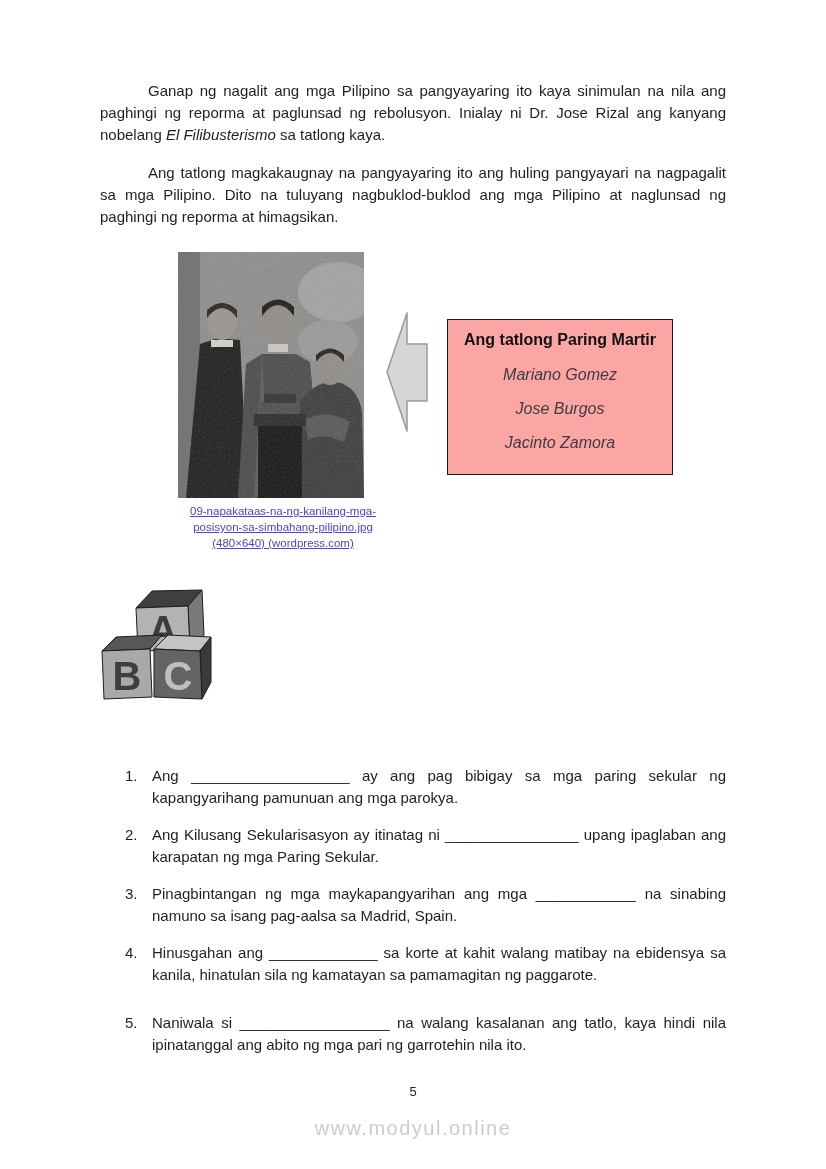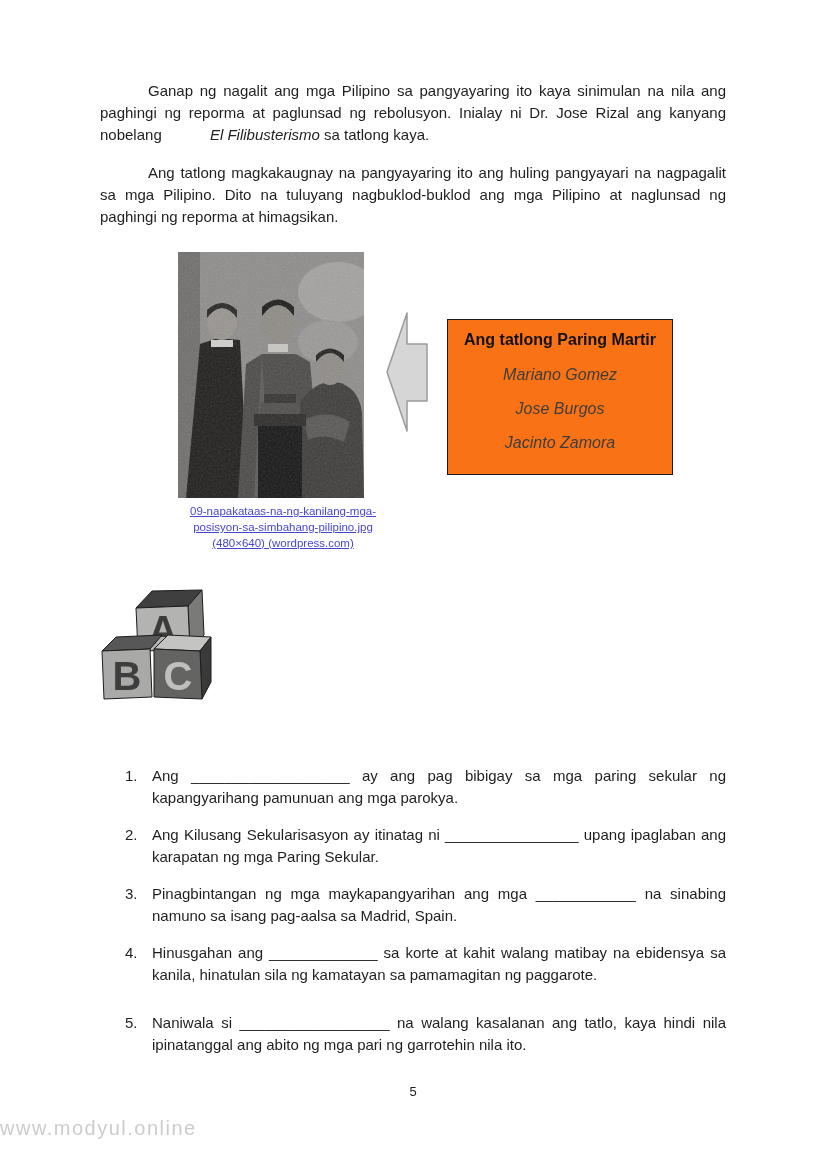--- a/index.html
+++ b/index.html
@@ -5,31 +5,31 @@
   html,body { margin:0; padding:0; background:#ffffff; }
   .page {
     position:relative; width:826px; height:1169px; margin:0 auto;
     background:#ffffff; overflow:hidden;
     font-family:"Liberation Sans", sans-serif;
     font-size:15px; line-height:22px; color:#1f1f1f;
   }
   .abs { position:absolute; }
   .body-text { width:626px; text-align:justify; }
   .indent { text-indent:48px; }
-  em.title-italic { font-style:italic;margin-left:44px; }
+  em.title-italic { font-style:italic; }
 
   
   .photo-wrap { left:178px; top:252px; width:186px; height:246px; }
   .caption { left:178px; top:503px; width:210px; font-size:11.5px; line-height:16px; }
   .caption a { color:#4646d2; text-decoration:underline; cursor:pointer;text-align:center; }
   .caption span { display:block; }
   .arrow-wrap { left:385px; top:311px; width:44px; height:122px; }
   .martyr-box {
     left:447px; top:319px; width:226px; height:156px; box-sizing:border-box;
-    border:1.5px solid #1a1a1a; background:#f97316; text-align:center; padding-top:11px;
+    border:1.5px solid #1a1a1a; background:#fca5a5; text-align:center; padding-top:11px;
   }
   .martyr-box .box-title { font-weight:bold; font-size:16px; line-height:18px; color:#111; }
   .martyr-box .box-name { font-style:italic; font-size:16px; line-height:17px; color:#3d3d3d; margin-top:17px;text-align:center; }
 
   
   .abc-wrap { left:100px; top:587px; width:112px; height:113px; }
   .section-title {
     left:233px; top:633px;
     font-family:"DejaVu Serif", serif; font-style:italic; font-weight:bold;
     font-size:38px; line-height:44px; color:#0d0d0d; letter-spacing:1px;
@@ -40,21 +40,21 @@
   .panuto b { font-weight:bold; }
   .quiz { left:100px; top:765px; width:626px; }
   .q-item { display:flex; }
   .q-item + .q-item { margin-top:15px; }
   .q-item:last-child { margin-top:26px; }
   .q-num { flex:none; width:27px; padding-left:25px; }
   .q-text { flex:1; text-align:justify; }
 
   .page-number { left:0; top:1081px; width:826px; text-align:center; font-size:13px; color:#222; }
   .watermark {
-    left:0; top:1116px; width:826px; 
+    left:0; top:1116px; width:826px; text-align:center;
     font-size:20px; line-height:24px; color:#cccccc; letter-spacing:1.5px;
   }
 </style>
 </head>
 <body>
 
 <div class="page">
 
   <p class="abs body-text indent" style="left:100px; top:80px; margin:0;"><span>Ganap ng nagalit ang mga Pilipino sa pangyayaring ito kaya sinimulan na nila ang paghingi ng reporma at paglunsad ng rebolusyon. Inialay ni Dr. Jose Rizal ang kanyang nobelang </span><em class="title-italic">El Filibusterismo</em><span> sa tatlong kaya.</span></p>
 

